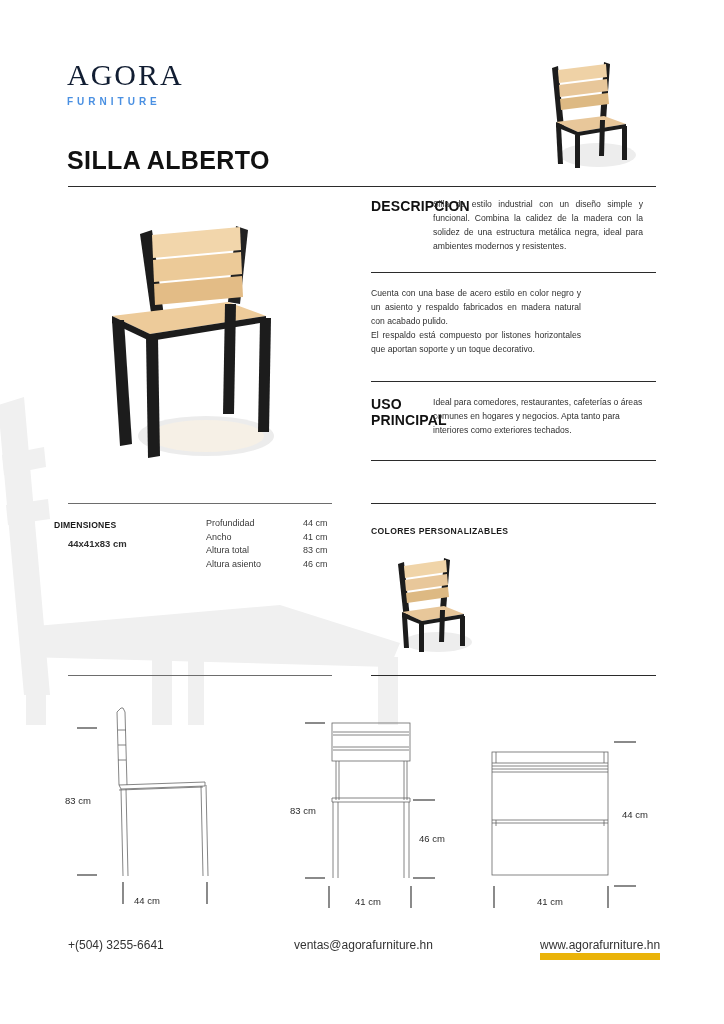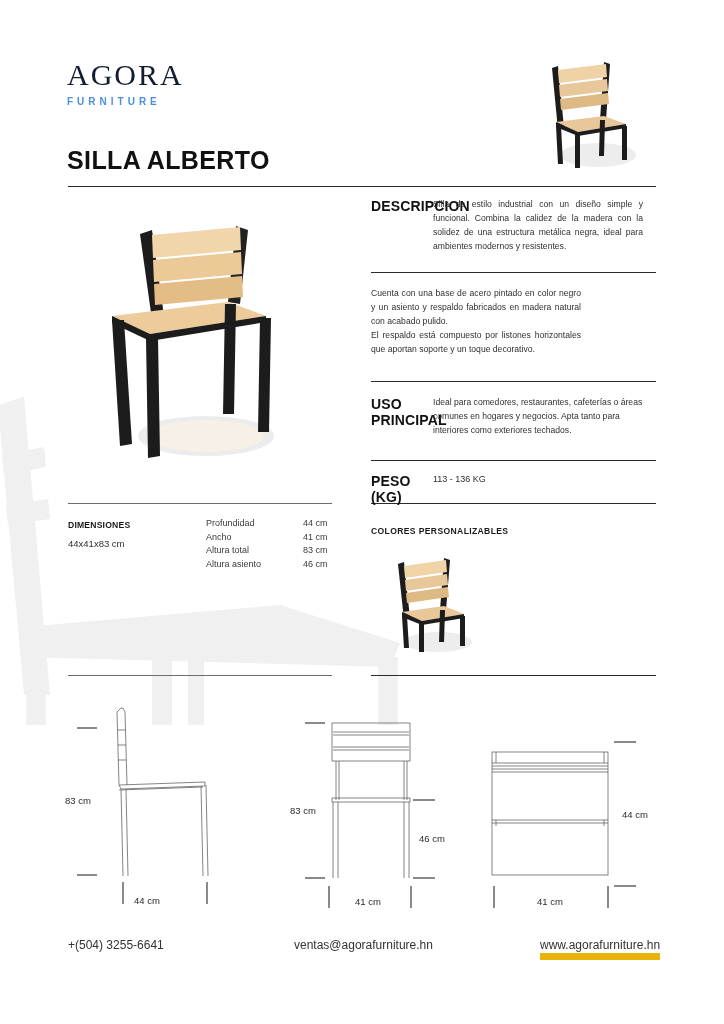--- a/index.html
+++ b/index.html
@@ -38,23 +38,23 @@
 
   
   .spec { position: absolute; display: flex; }
   .spec-label { font-size: 14px; font-weight: 700; letter-spacing: 0.15px; color: #111;
                 width: 62px; flex: none; padding-top: 1px; }
   .spec-body { font-size: 8.6px; line-height: 14px; color: #2f2f2f; width: 210px; }
   .spec-body.just { text-align: justify; }
   .spec-body p + p { margin-top: 0px; }
 
   
-  .dim-head { position: absolute; left: 68px; top: 520px; font-size: 8.6px; font-weight: 700;
+  .dim-head { position: absolute; left: 54px; top: 520px; font-size: 8.6px; font-weight: 700;
               letter-spacing: 0.2px; }
-  .dim-sub  { position: absolute; left: 68px; top: 538px; font-size: 9.5px; color: #2f2f2f; }
+  .dim-sub  { position: absolute; left: 68px; top: 538px; font-size: 9.5px; color: #2f2f2f; font-weight: bold; }
   .dim-table { position: absolute; left: 206px; top: 517px; font-size: 9px; color: #3a3a3a;
                line-height: 13.5px; }
   .dim-table .row { display: flex; }
   .dim-table .k { width: 97px; }
   .dim-table .v { width: 50px; }
 
   .colores-head { position: absolute; left: 371px; top: 526px; font-size: 8.6px;
                   font-weight: 700; letter-spacing: 0.35px; }
 
   
@@ -141,38 +141,32 @@
 
   <div class="spec" style="left:371px; top:197px;">
     <div class="spec-label">DESCRIPCION</div>
     <div class="spec-body just">
       <p>Silla de estilo industrial con un diseño simple y funcional. Combina la calidez de la madera con la solidez de una estructura metálica negra, ideal para ambientes modernos y resistentes.</p>
     </div>
   </div>
 
   <div class="spec" style="left:371px; top:286px;">
     <div class="spec-body just">
-      <p>Cuenta con una base de acero pintado en color negro y un asiento y respaldo fabricados en madera natural con acabado pulido.</p>
+      <p>Cuenta con una base de acero estilo en color negro y un asiento y respaldo fabricados en madera natural con acabado pulido.</p>
       <p>El respaldo está compuesto por listones horizontales que aportan soporte y un toque decorativo.</p>
     </div>
   </div>
 
   <div class="spec" style="left:371px; top:395px;">
     <div class="spec-label">USO PRINCIPAL</div>
     <div class="spec-body">
       <p>Ideal para comedores, restaurantes, cafeterías o áreas comunes en hogares y negocios. Apta tanto para interiores como exteriores techados.</p>
     </div>
   </div>
 
-  <div class="spec" style="left:371px; top:472px;">
-    <div class="spec-label">PESO (KG)</div>
-    <div class="spec-body" style="font-size:9px;">
-      <p>113 - 136 KG</p>
-    </div>
-  </div>
 
   <div class="dim-head">DIMENSIONES</div>
   <div class="dim-sub">44x41x83 cm</div>
   <div class="dim-table">
     <div class="row">
       <div class="k">Profundidad</div>
       <div class="v">44 cm</div>
     </div>
     <div class="row">
       <div class="k">Ancho</div>

